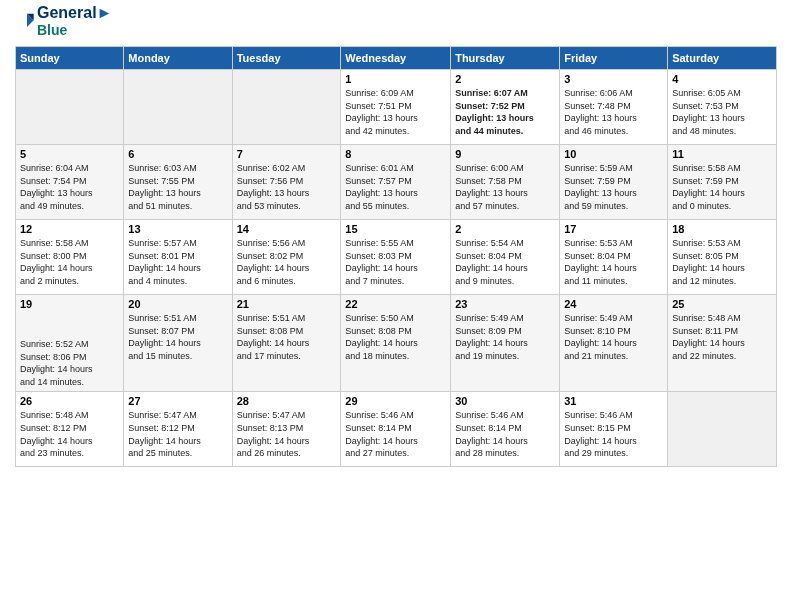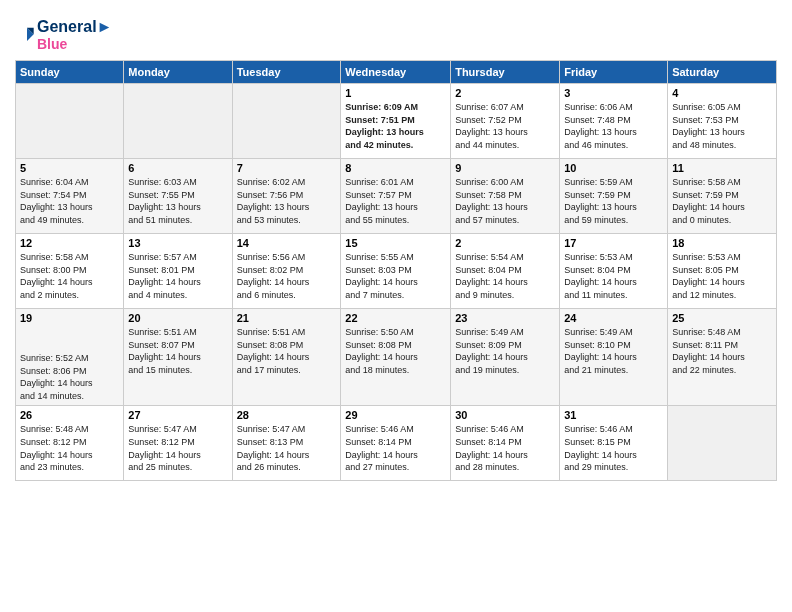--- a/index.html
+++ b/index.html
@@ -6,21 +6,21 @@
     body {
       font-family: Arial, sans-serif;
       background: #fff;
       width: 792px;
       height: 612px;
       overflow: hidden;
     }
     .page {
       width: 792px;
       height: 612px;
-      padding: 18px 15px;
+      padding: 4px 15px;
     }
     .header {
       display: flex;
       justify-content: space-between;
       align-items: flex-start;
       margin-bottom: 8px;
     }
     .logo {
       display: flex;
       align-items: center;
@@ -86,21 +86,21 @@
 
 <div class="page">
   <div class="header">
     <div class="logo">
       <svg class="logo-icon" viewBox="0 0 30 30">
         <polygon points="18,4 28,14 18,24" fill="#1a5fa8"></polygon>
         <polygon points="18,4 28,4 28,14" fill="#003366"></polygon>
       </svg>
       <div>
         <div style="font-size:16px;font-weight:bold;color:#003366;">General<span style="color:#1a5fa8;">►</span></div>
-        <div style="font-size:14px;font-weight:bold;color:#ec4899;">Blue</div>
+        <div style="font-size:14px;font-weight:bold;color:#0f766e;">Blue</div>
       </div>
     </div>
     <div class="title-block">
       <div class="month-title"></div>
       <div class="location-title"></div>
     </div>
   </div>
 
   <table>
     <thead>
@@ -114,28 +114,28 @@
           <th>Saturday</th>
         </tr>
     </thead>
     <tbody id="calendar-body">
     <tr>
           <td class="empty"></td>
           <td class="empty"></td>
           <td class="empty"></td>
           <td>
             <div class="day-num">1</div>
-            <div class="day-info" style="white-space: pre-line; font-weight: bold;">Sunrise: 6:09 AM
+            <div class="day-info" style="white-space: pre-line;">Sunrise: 6:09 AM
 Sunset: 7:51 PM
 Daylight: 13 hours
 and 42 minutes.</div>
           </td>
           <td>
             <div class="day-num">2</div>
-            <div class="day-info" style="white-space: pre-line;">Sunrise: 6:07 AM
+            <div class="day-info" style="white-space: pre-line; font-weight: bold;">Sunrise: 6:07 AM
 Sunset: 7:52 PM
 Daylight: 13 hours
 and 44 minutes.</div>
           </td>
           <td>
             <div class="day-num">3</div>
             <div class="day-info" style="white-space: pre-line;">Sunrise: 6:06 AM
 Sunset: 7:48 PM
 Daylight: 13 hours
 and 46 minutes.</div>

